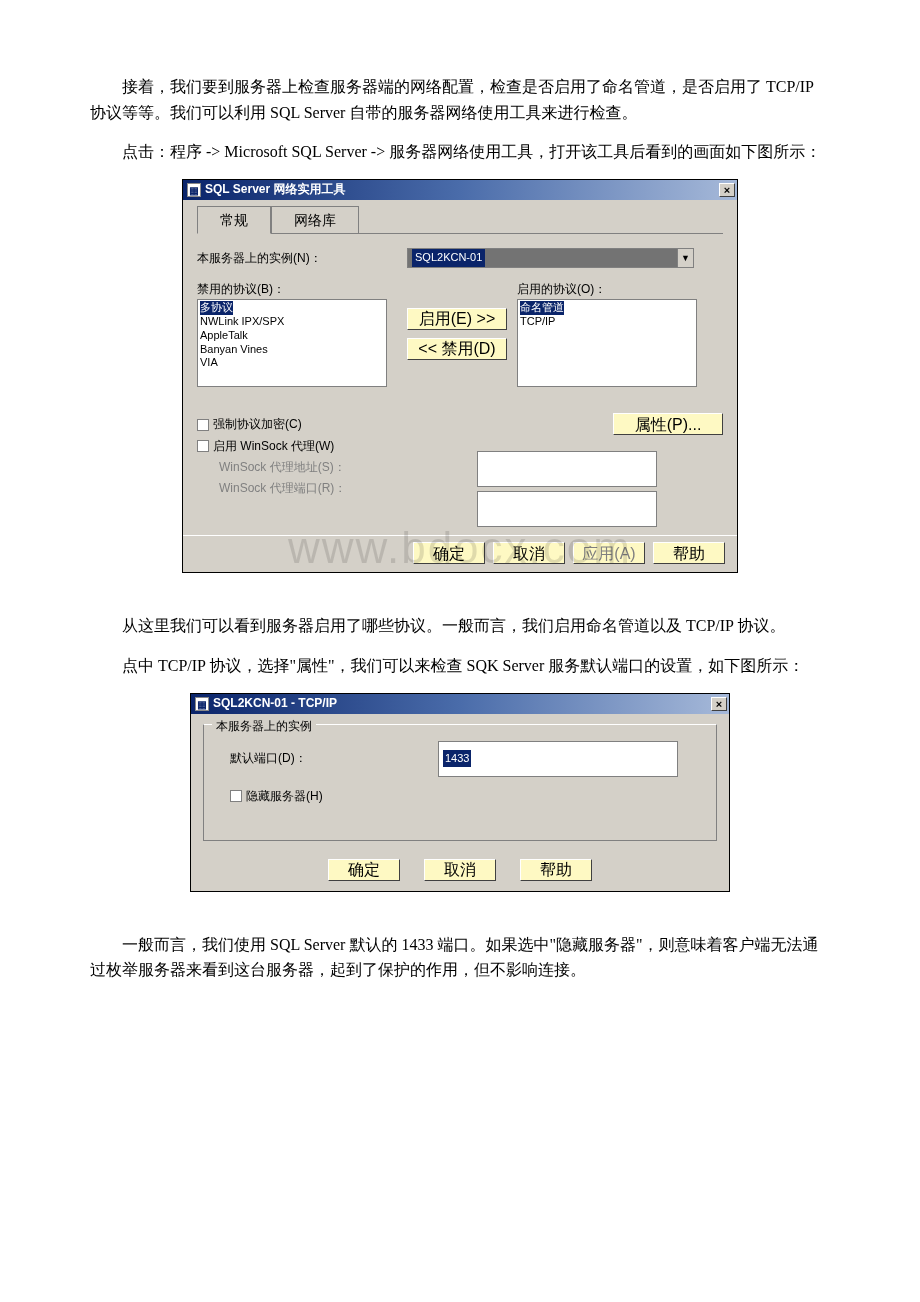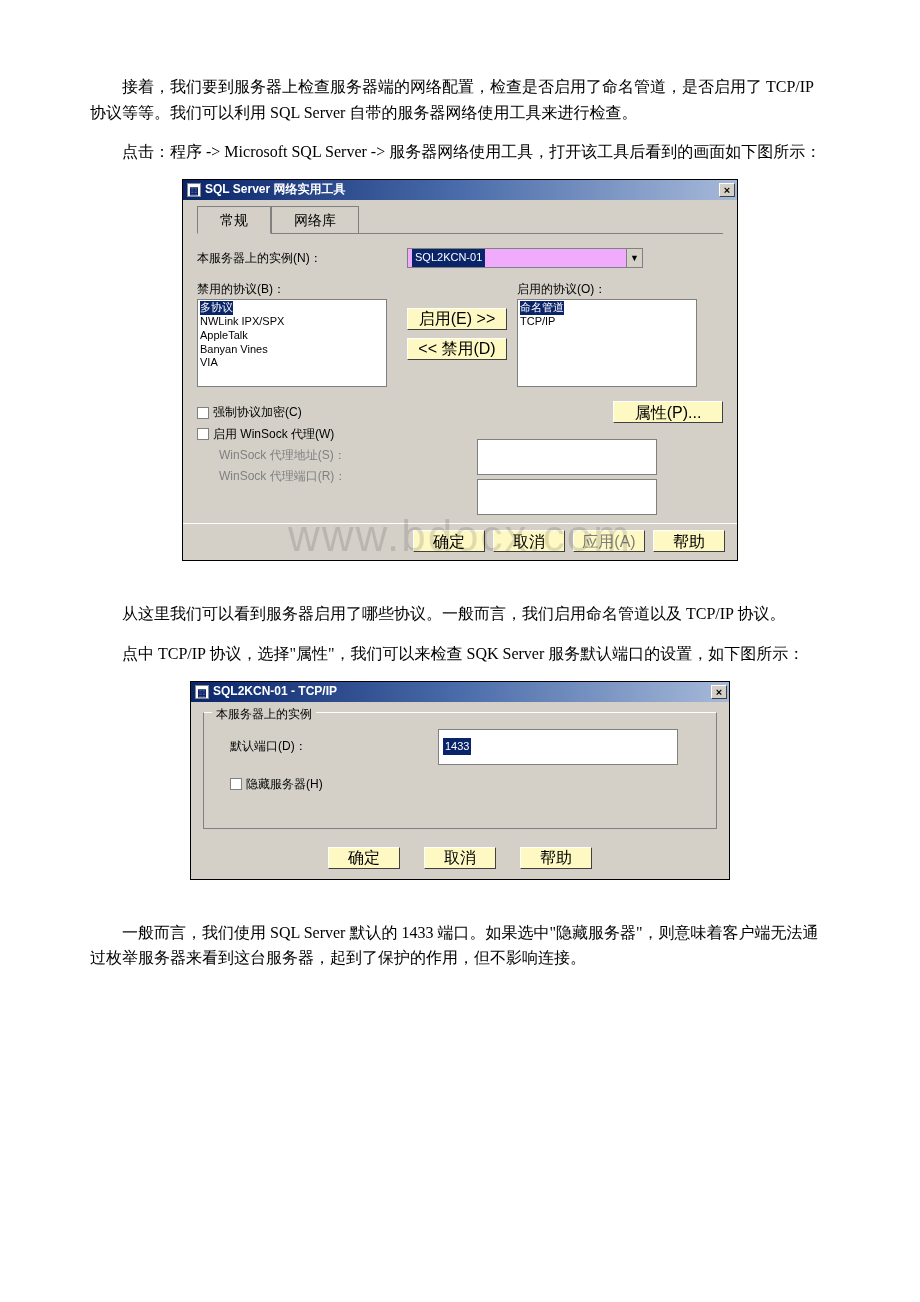--- a/index.html
+++ b/index.html
@@ -91,22 +91,22 @@
     font-size: 14px;
   }
   .tab.active {
     background: #d4d0c8;
     border-bottom: 1px solid #d4d0c8;
     margin-bottom: -1px;
   }
   .row { display: flex; align-items: center; margin-bottom: 12px; }
   .lbl { }
   .combo {
-    width: 236px; height: 20px;
-    background: #f0abfc;
+    width: 287px; height: 20px;
+    background: #737373;
     border: 1px solid #808080;
     display: flex; align-items: center;
     padding-left: 4px;
     position: relative;
   }
   .combo .sel {
     background: #0a246a; color: #fff;
     padding: 0 3px;
     font-size: 11px;
   }
@@ -263,21 +263,21 @@
 
           <div class="col" style="flex:0 0 190px">
             <div class="lbl">启用的协议(O)：</div>
             <div class="listbox" style="width:180px">
               <span class="hl">命名管道</span><br>
               <span>TCP/IP</span>
             </div>
           </div>
         </div>
 
-        <div style="display:flex; margin-top:14px; align-items:flex-start;">
+        <div style="display:flex; margin-top:26px; align-items:flex-start;">
           <div style="flex:0 0 260px">
             <div class="chkrow">
               <span class="chk"></span>
               <span>强制协议加密(C)</span>
             </div>
             <div class="chkrow">
               <span class="chk"></span>
               <span>启用 WinSock 代理(W)</span>
             </div>
             <div class="chkrow disabled-text" style="padding-left:22px">WinSock 代理地址(S)：</div>

